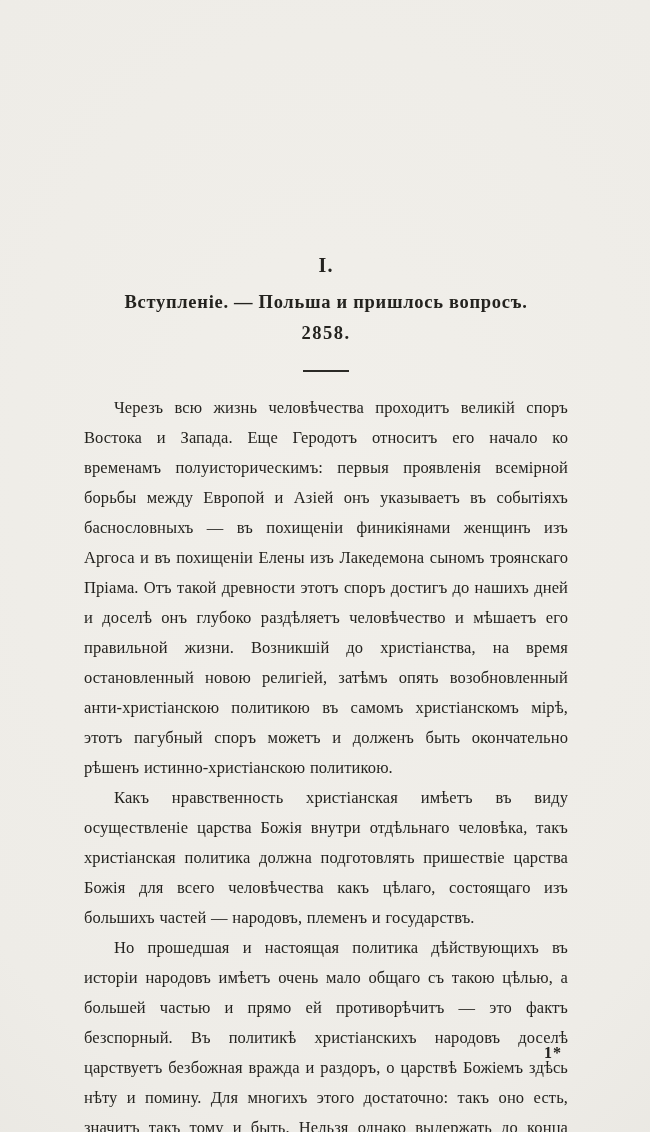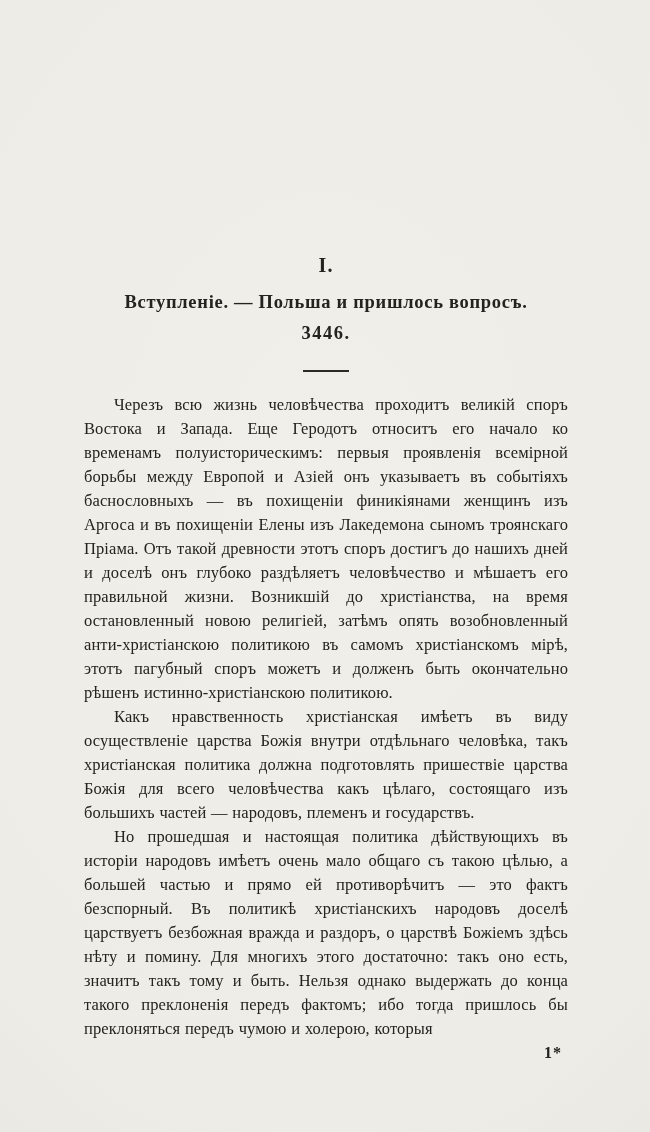--- a/index.html
+++ b/index.html
@@ -53,21 +53,21 @@
     height: 2px;
     background: #2b2a26;
     margin: 26px auto 0 auto;
   }
   .body-text {
     margin-top: 21px;
   }
   .body-text p {
     margin: 0;
     font-size: 16.5px;
-    line-height: 24px;
+    line-height: 30px;
     text-align: justify;
     text-indent: 30px;
     letter-spacing: 0.1px;
     word-spacing: 0.5px;
   }
   .signature-mark {
     position: absolute;
     top: 1044px;
     right: 88px;
     font-size: 16px;
@@ -76,21 +76,21 @@
     letter-spacing: 1px;
   }
 </style>
 </head>
 <body>
 
 <div class="page">
   <div class="content">
     <div class="chapter-number">I.</div>
     <div class="chapter-title">Вступленіе. — Польша и пришлось вопросъ.</div>
-    <div class="chapter-year">3446.</div>
+    <div class="chapter-year">2858.</div>
     <div class="divider"></div>
     <div class="body-text">
       <p>Черезъ всю жизнь человѣчества проходитъ великій споръ Востока и Запада. Еще Геродотъ относитъ его начало ко временамъ полуисторическимъ: первыя проявленія всемірной борьбы между Европой и Азіей онъ указываетъ въ событіяхъ баснословныхъ — въ похищеніи финикіянами женщинъ изъ Аргоса и въ похищеніи Елены изъ Лакедемона сыномъ троянскаго Пріама. Отъ такой древности этотъ споръ достигъ до нашихъ дней и доселѣ онъ глубоко раздѣляетъ человѣчество и мѣшаетъ его правильной жизни. Возникшій до христіанства, на время остановленный новою религіей, затѣмъ опять возобновленный анти-христіанскою политикою въ самомъ христіанскомъ мірѣ, этотъ пагубный споръ можетъ и долженъ быть окончательно рѣшенъ истинно-христіанскою политикою.</p>
       <p>Какъ нравственность христіанская имѣетъ въ виду осуществленіе царства Божія внутри отдѣльнаго человѣка, такъ христіанская политика должна подготовлять пришествіе царства Божія для всего человѣчества какъ цѣлаго, состоящаго изъ большихъ частей — народовъ, племенъ и государствъ.</p>
       <p>Но прошедшая и настоящая политика дѣйствующихъ въ исторіи народовъ имѣетъ очень мало общаго съ такою цѣлью, а большей частью и прямо ей противорѣчитъ — это фактъ безспорный. Въ политикѣ христіанскихъ народовъ доселѣ царствуетъ безбожная вражда и раздоръ, о царствѣ Божіемъ здѣсь нѣту и помину. Для многихъ этого достаточно: такъ оно есть, значитъ такъ тому и быть. Нельзя однако выдержать до конца такого преклоненія передъ фактомъ; ибо тогда пришлось бы преклоняться передъ чумою и холерою, которыя</p>
     </div>
   </div>
   <div class="signature-mark">1*</div>
 </div>
 

